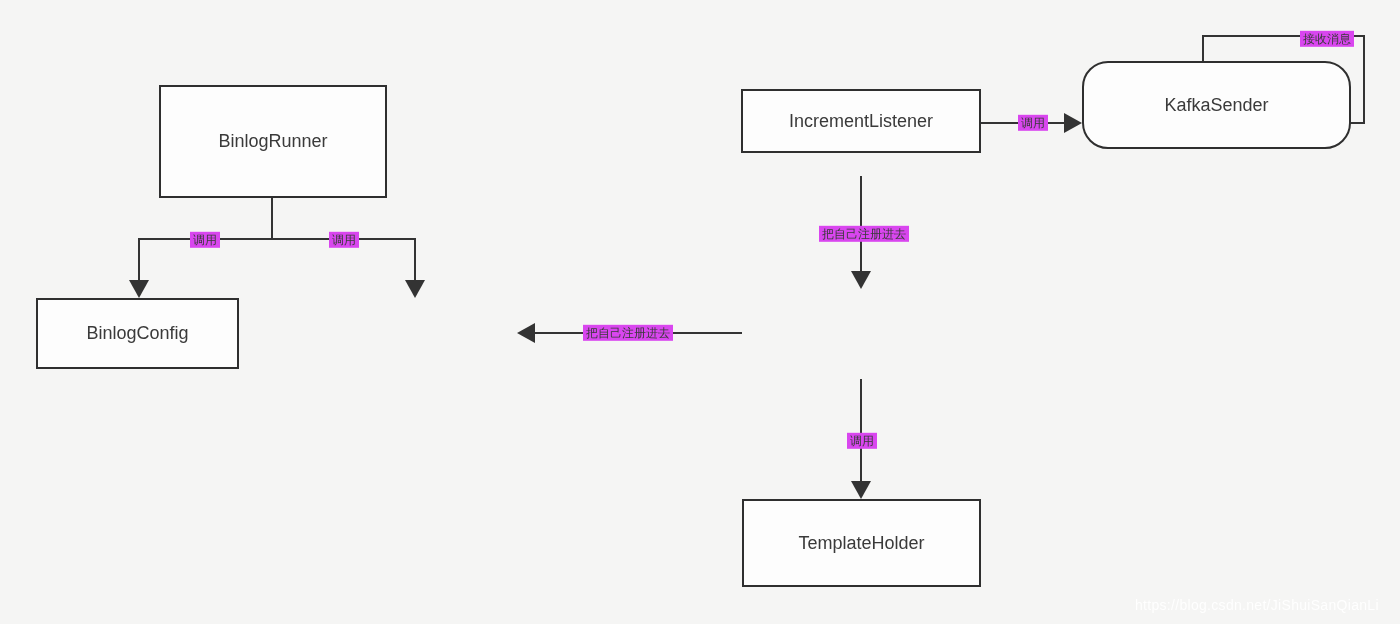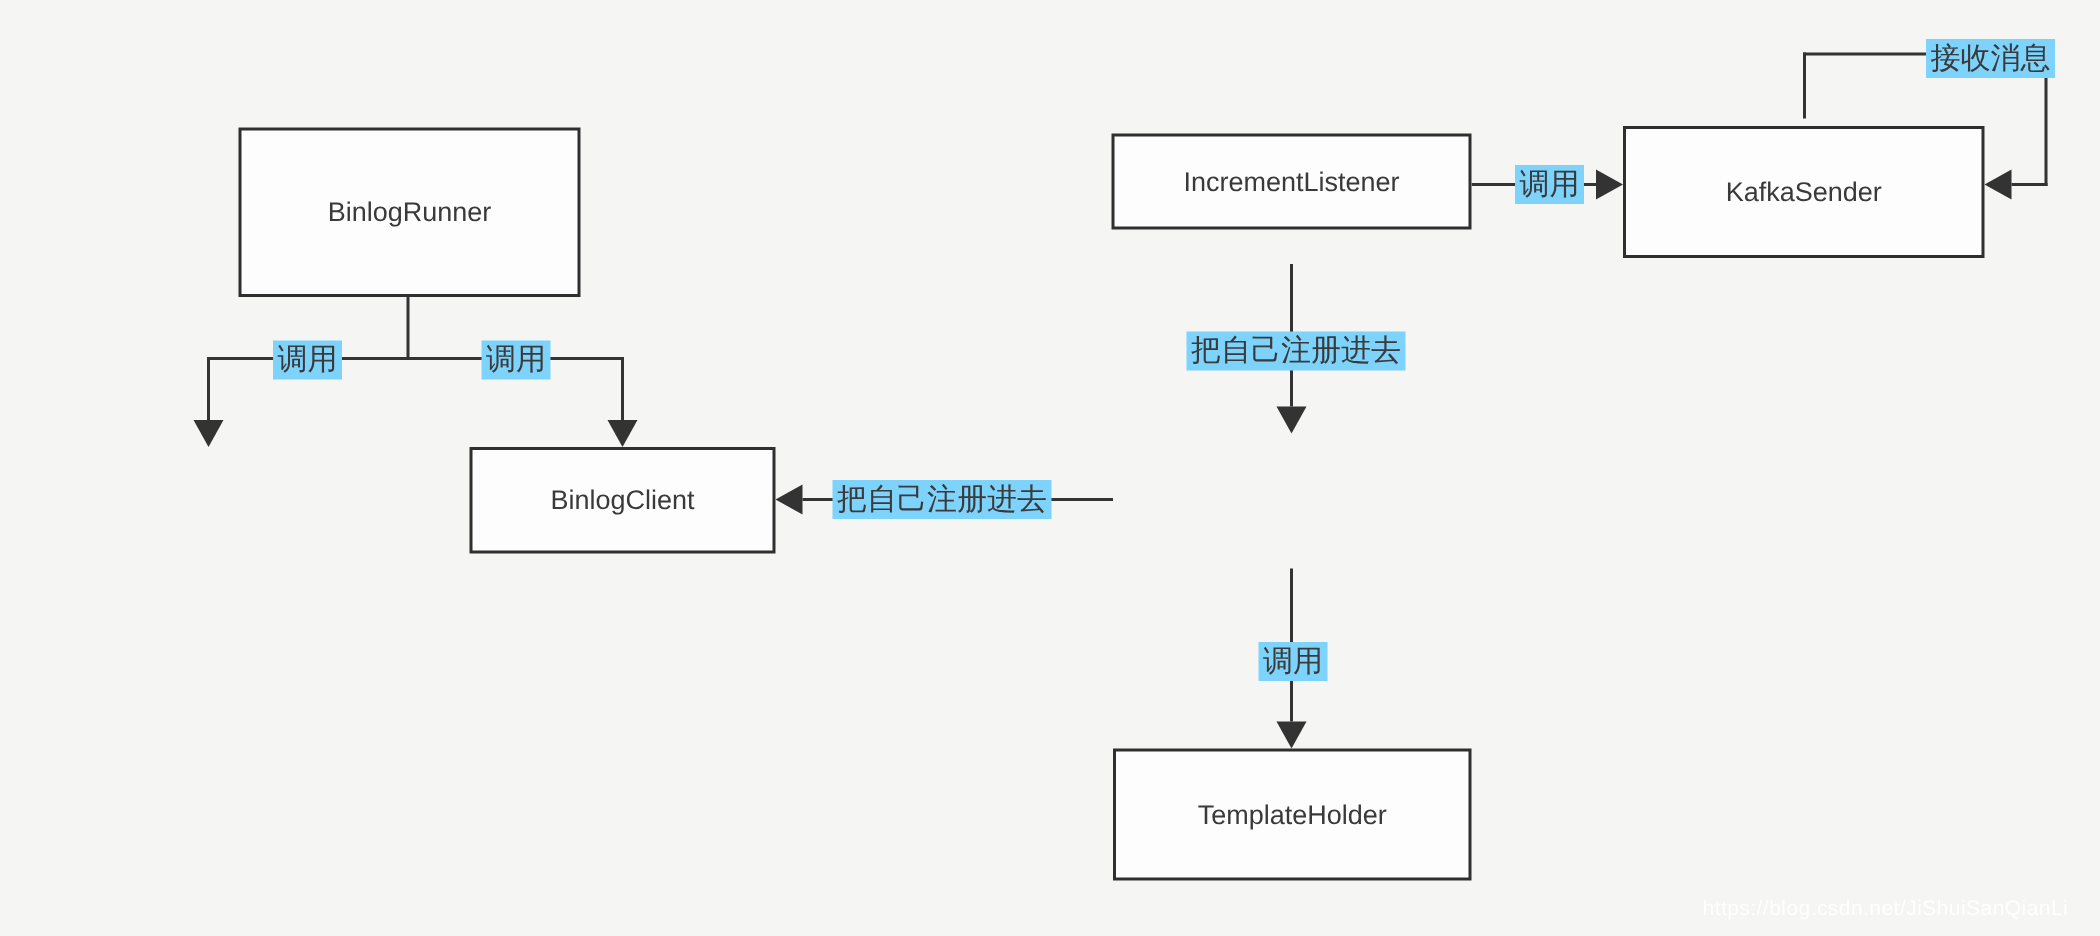--- a/index.html
+++ b/index.html
@@ -25,21 +25,21 @@
   }
   .node-label {
     font-size: 18px;
     color: #3a3a3a;
     white-space: nowrap;
   }
   .n-runner      { left: 159px;  top: 85px;  width: 228px; height: 113px; }
   .n-config      { left: 36px;   top: 298px; width: 203px; height: 71px; }
   .n-client      { left: 313px;  top: 298px; width: 204px; height: 71px; }
   .n-increment   { left: 741px;  top: 89px;  width: 240px; height: 64px; }
-  .n-kafka       { left: 1082px; top: 84px;  width: 241px; height: 88px; }
+  .n-kafka       { left: 1082px; top: 61px;  width: 269px; height: 88px; border-radius: 26px; }
   .n-aggregation { left: 742px;  top: 289px; width: 241px; height: 90px; }
   .n-template    { left: 742px;  top: 499px; width: 239px; height: 88px; }
 
   
   .hline { position: absolute; height: 2px; background: #333; z-index: 1; }
   .vline { position: absolute; width: 2px;  background: #333; z-index: 1; }
   .arr   { position: absolute; width: 0; height: 0; z-index: 2; }
   .arr.down  { border-left: 10px solid transparent; border-right: 10px solid transparent; border-top: 18px solid #333; }
   .arr.right { border-top: 10px solid transparent; border-bottom: 10px solid transparent; border-left: 18px solid #333; }
   .arr.left  { border-top: 10px solid transparent; border-bottom: 10px solid transparent; border-right: 18px solid #333; }
@@ -72,23 +72,23 @@
   .e5-arr  { left: 517px; top: 323px; }
 
   
   .e6-line { left: 860px; top: 379px; height: 102px; }
   .e6-arr  { left: 851px; top: 481px; }
 
   
   .edge-label {
     position: absolute;
     transform: translate(-50%, -50%);
-    background: #7dd3fc;
+    background: #d946ef;
     padding: 1px 3px;
-    font-size: 20px;
+    font-size: 12px;
     color: #3a3a3a;
     white-space: nowrap;
     z-index: 2;
     line-height: 1.2;
   }
   .l-e1L { left: 205px;  top: 240px; }
   .l-e1R { left: 344px;  top: 240px; }
   .l-e2  { left: 1033px; top: 123px; }
   .l-e3  { left: 1327px; top: 39px;  }
   .l-e4  { left: 864px;  top: 234px; }
@@ -108,22 +108,22 @@
   }
 </style>
 </head>
 <body>
 
 <div class="canvas">
 
   <div class="node n-runner">
     <span class="node-label">BinlogRunner</span>
   </div>
-  <div class="node n-client">
-    <span class="node-label">BinlogClient</span>
+  <div class="node n-config">
+    <span class="node-label">BinlogConfig</span>
   </div>
   <div class="node n-increment">
     <span class="node-label">IncrementListener</span>
   </div>
   <div class="node n-kafka">
     <span class="node-label">KafkaSender</span>
   </div>
   <div class="node n-template">
     <span class="node-label">TemplateHolder</span>
   </div>

